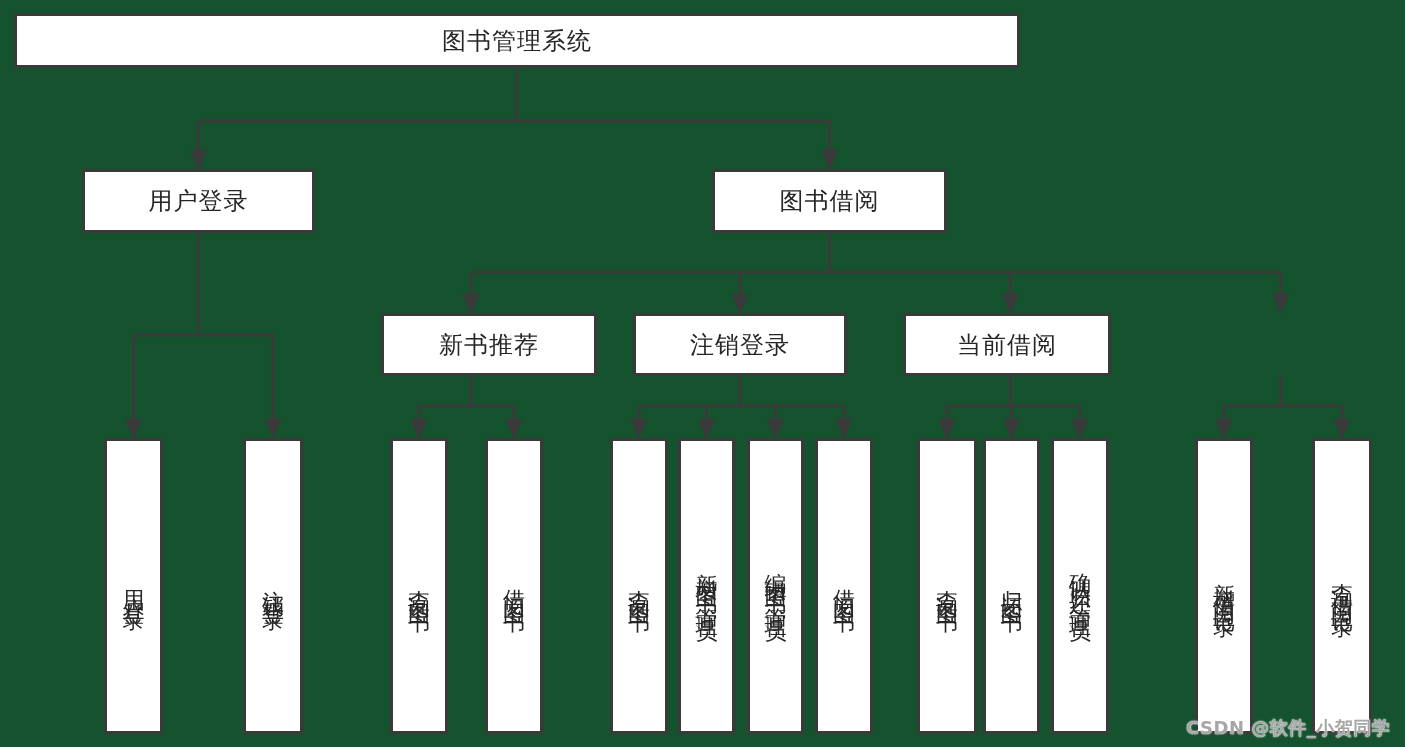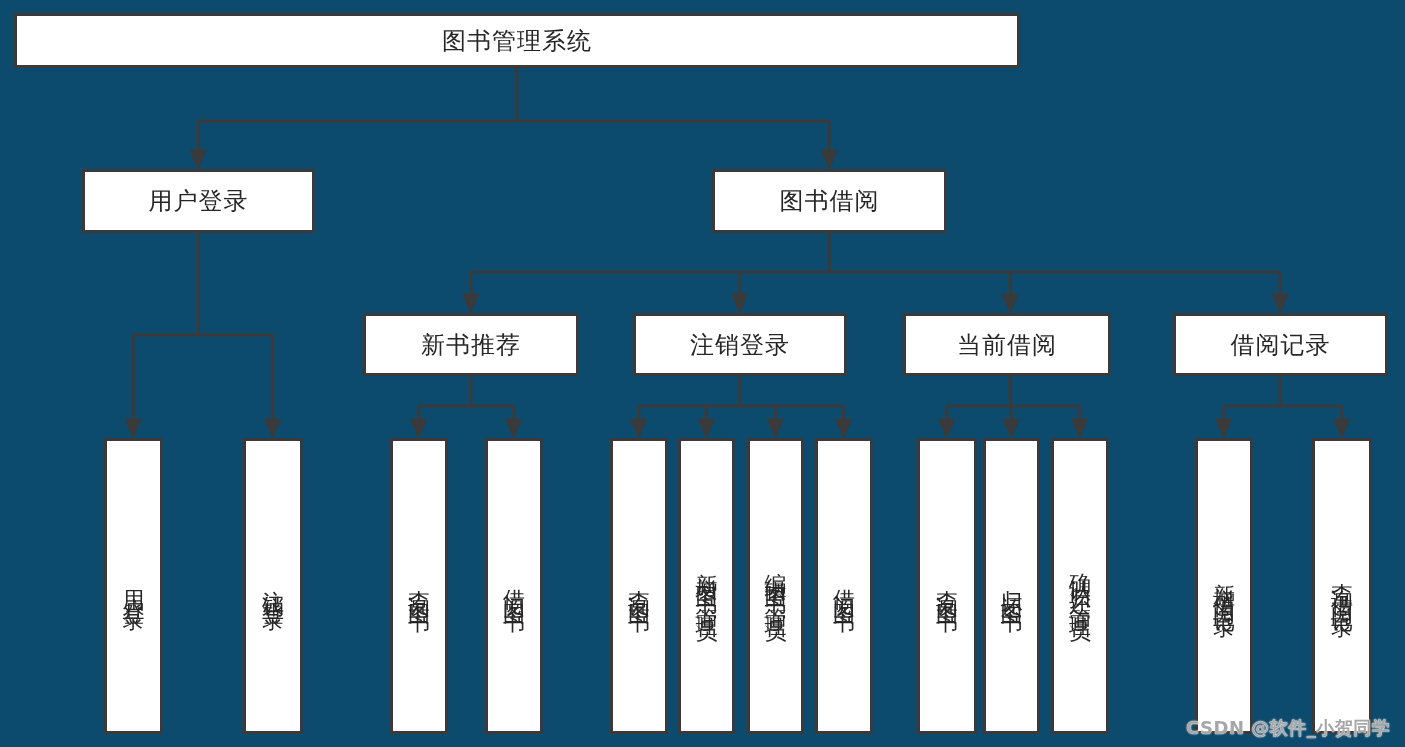--- a/index.html
+++ b/index.html
@@ -1,17 +1,17 @@
 <!DOCTYPE html>
 <html><head>
 <meta charset="utf-8">
 <style>
   html,body{margin:0;padding:0;background:#ffffff;}
   .canvas{
-    position:relative;width:1405px;height:747px;background:#0c4a6e;
+    position:relative;width:1405px;height:747px;background:#14532d;
     font-family:"DejaVu Sans",sans-serif;color:#262626;overflow:hidden;
   }
   .connectors{position:absolute;left:0;top:0;}
   .node{
     position:absolute;box-sizing:border-box;background:#ffffff;
     border:3px solid #3a3a3a;display:flex;align-items:center;justify-content:center;
   }
   .node.h span{font-size:24px;letter-spacing:1px;white-space:nowrap;color:#262626;}
   .node.leaf span{
     writing-mode:vertical-rl;text-orientation:mixed;
@@ -72,31 +72,28 @@
     <span>图书管理系统</span>
   </div>
 
   <div class="node h" style="left:82px;top:169px;width:233px;height:64px">
     <span>用户登录</span>
   </div>
   <div class="node h" style="left:712px;top:169px;width:235px;height:64px">
     <span>图书借阅</span>
   </div>
 
-  <div class="node h" style="left:363px;top:313px;width:216px;height:63px">
+  <div class="node h" style="left:381px;top:313px;width:216px;height:63px">
     <span>新书推荐</span>
   </div>
   <div class="node h" style="left:633px;top:313px;width:214px;height:63px">
     <span>注销登录</span>
   </div>
   <div class="node h" style="left:903px;top:313px;width:208px;height:63px">
     <span>当前借阅</span>
-  </div>
-  <div class="node h" style="left:1173px;top:313px;width:215px;height:63px">
-    <span>借阅记录</span>
   </div>
 
   <div class="node leaf" style="left:104px;top:438px;width:59px;height:296px">
     <span>用户登录</span>
   </div>
   <div class="node leaf" style="left:243px;top:438px;width:60px;height:296px">
     <span>注销登录</span>
   </div>
 
   <div class="node leaf" style="left:390px;top:438px;width:58px;height:296px">

